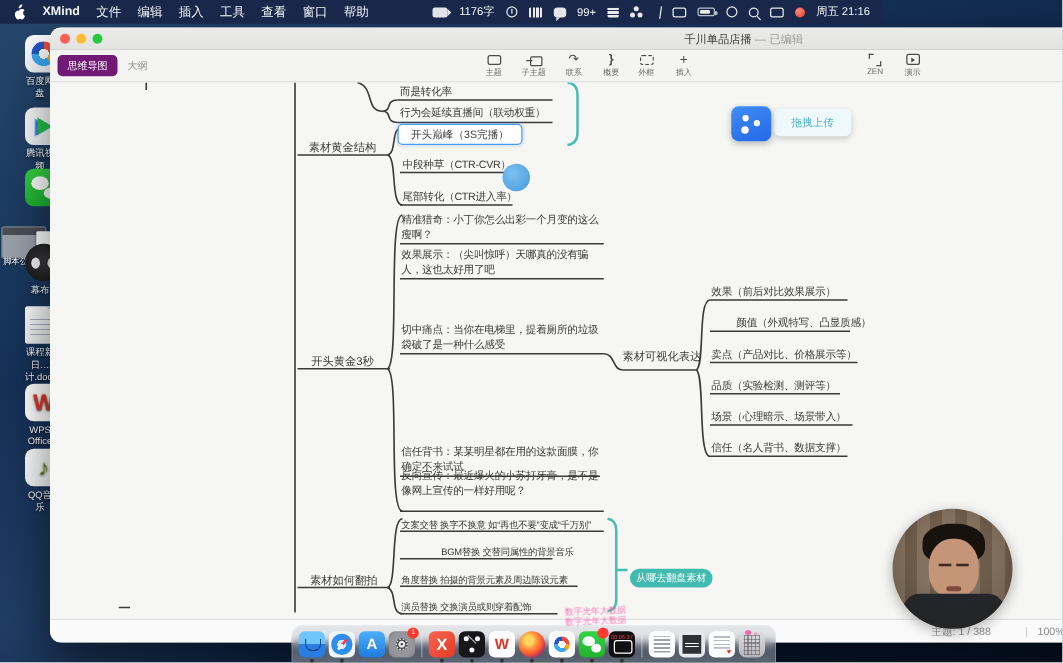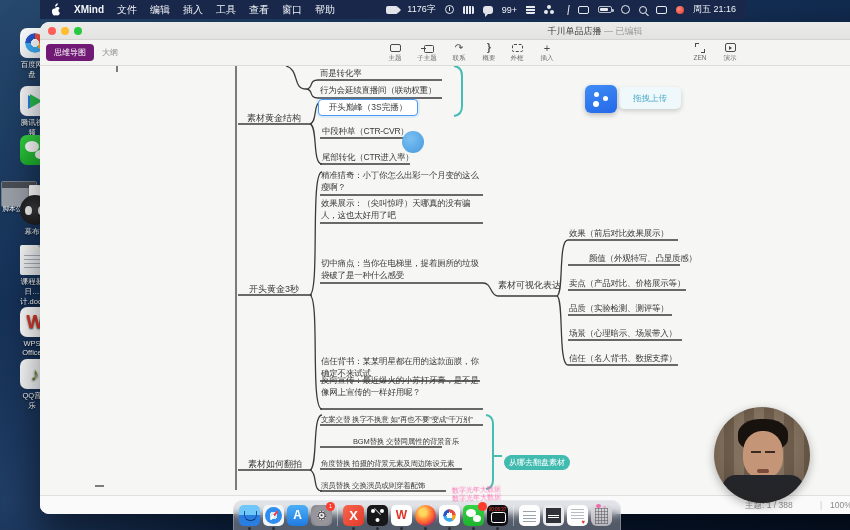--- a/index.html
+++ b/index.html
@@ -5,21 +5,21 @@
   * { margin:0; padding:0; box-sizing:border-box; }
   html,body { width:850px; height:530px; overflow:hidden; }
   body { font-family:"Liberation Sans","DejaVu Sans",sans-serif; }
   .screen { position:relative; width:850px; height:530px; overflow:hidden;
     background:linear-gradient(155deg,#27496e 0%,#16335a 30%,#0d2344 55%,#081a35 80%,#061226 100%); }
   .screen::before { content:""; position:absolute; left:-120px; bottom:-60px; width:420px; height:300px;
     background:radial-gradient(ellipse at 30% 70%, rgba(90,140,200,.25), transparent 65%); }
 
   
   .menubar { position:absolute; top:0; left:0; width:706px; height:19px; background:#18274a;
-    display:flex; align-items:center; color:#f2f4f8; font-size:10px; padding:0 10px; z-index:50;margin-left:40px; }
+    display:flex; align-items:center; color:#f2f4f8; font-size:10px; padding:0 10px; z-index:50; }
   .menubar .left { display:flex; align-items:center; gap:13px; }
   .menubar .appname { font-weight:bold; }
   .menubar .right { margin-left:auto; display:flex; align-items:center; gap:9px; font-size:9px; }
   .mb-ic { display:inline-block; background:rgba(255,255,255,.88); }
   .mb-cam { width:12px; height:8px; border-radius:2px; position:relative; }
   .mb-cam::after { content:""; position:absolute; right:-3px; top:1px; border-left:3px solid rgba(255,255,255,.88);
     border-top:3px solid transparent; border-bottom:3px solid transparent; }
   .mb-clock { width:9px; height:9px; border-radius:50%; background:transparent; border:1.2px solid rgba(255,255,255,.88); position:relative; }
   .mb-clock::after { content:""; position:absolute; left:3px; top:1px; width:1.2px; height:3.5px; background:rgba(255,255,255,.88); }
   .mb-kb { width:11px; height:8px; border-radius:1.5px;

